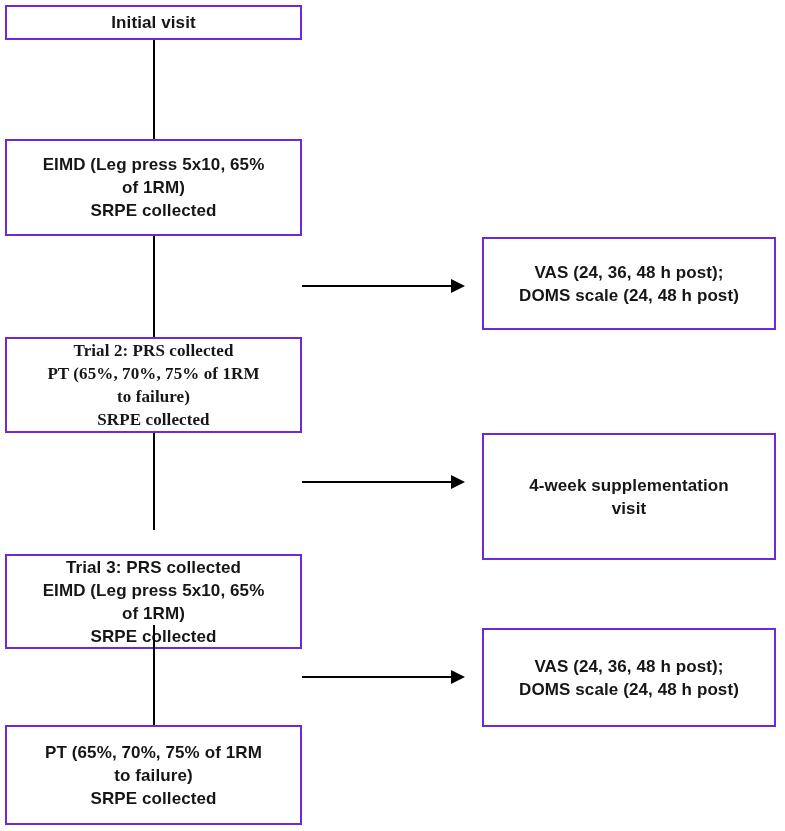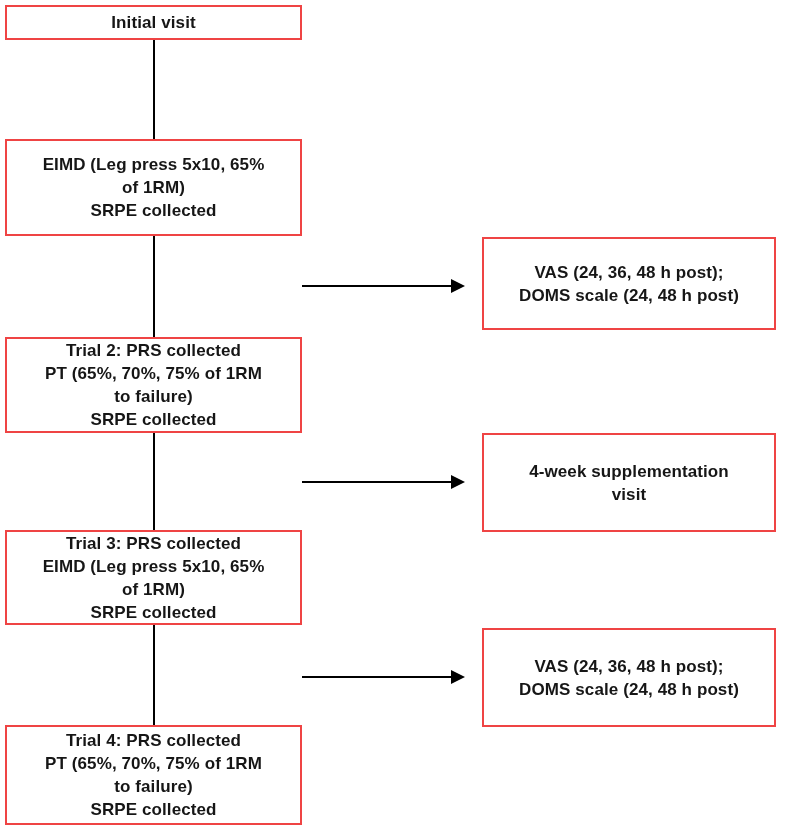--- a/index.html
+++ b/index.html
@@ -12,21 +12,21 @@
     width: 785px;
     height: 831px;
     background: #ffffff;
     font-family: "Liberation Sans", sans-serif;
     color: #161616;
     overflow: hidden;
   }
   .node {
     position: absolute;
     box-sizing: border-box;
-    border: 2px solid #ef4444;
+    border: 2px solid #6d28d9;
     background: #ffffff;
     display: flex;
     flex-direction: column;
     justify-content: center;
     align-items: center;
     text-align: center;
     font-weight: bold;
     font-size: 17px;
     line-height: 23px;
     letter-spacing: 0.1px;
@@ -86,58 +86,57 @@
   <div class="arrow" style="top:286px;">
     <div class="shaft"></div>
     <div class="head"></div>
   </div>
 
   <div class="node right-col" style="top:237px; height:93px;">
     <div>VAS (24, 36, 48 h post);</div>
     <div>DOMS scale (24, 48 h post)</div>
   </div>
 
-  <div class="node left-col" style="top:337px; height:96px;">
+  <div class="node left-col" style="top:337px; height:96px;font-family:Liberation Serif, serif;">
     <div>Trial 2: PRS collected</div>
     <div>PT (65%, 70%, 75% of 1RM</div>
     <div>to failure)</div>
     <div>SRPE collected</div>
   </div>
 
   <div class="vline" style="top:433px; height:97px;"></div>
 
   <div class="arrow" style="top:482px;">
     <div class="shaft"></div>
     <div class="head"></div>
   </div>
 
-  <div class="node right-col" style="top:433px; height:99px;">
+  <div class="node right-col" style="top:433px; height:127px;">
     <div>4-week supplementation</div>
     <div>visit</div>
   </div>
 
-  <div class="node left-col" style="top:530px; height:95px;">
+  <div class="node left-col" style="top:554px; height:95px;">
     <div>Trial 3: PRS collected</div>
     <div>EIMD (Leg press 5x10, 65%</div>
     <div>of 1RM)</div>
     <div>SRPE collected</div>
   </div>
 
   <div class="vline" style="top:625px; height:100px;"></div>
 
   <div class="arrow" style="top:677px;">
     <div class="shaft"></div>
     <div class="head"></div>
   </div>
 
   <div class="node right-col" style="top:628px; height:99px;">
     <div>VAS (24, 36, 48 h post);</div>
     <div>DOMS scale (24, 48 h post)</div>
   </div>
 
   <div class="node left-col" style="top:725px; height:100px;">
-    <div>Trial 4: PRS collected</div>
     <div>PT (65%, 70%, 75% of 1RM</div>
     <div>to failure)</div>
     <div>SRPE collected</div>
   </div>
 
 </div>
 
 </body></html>

